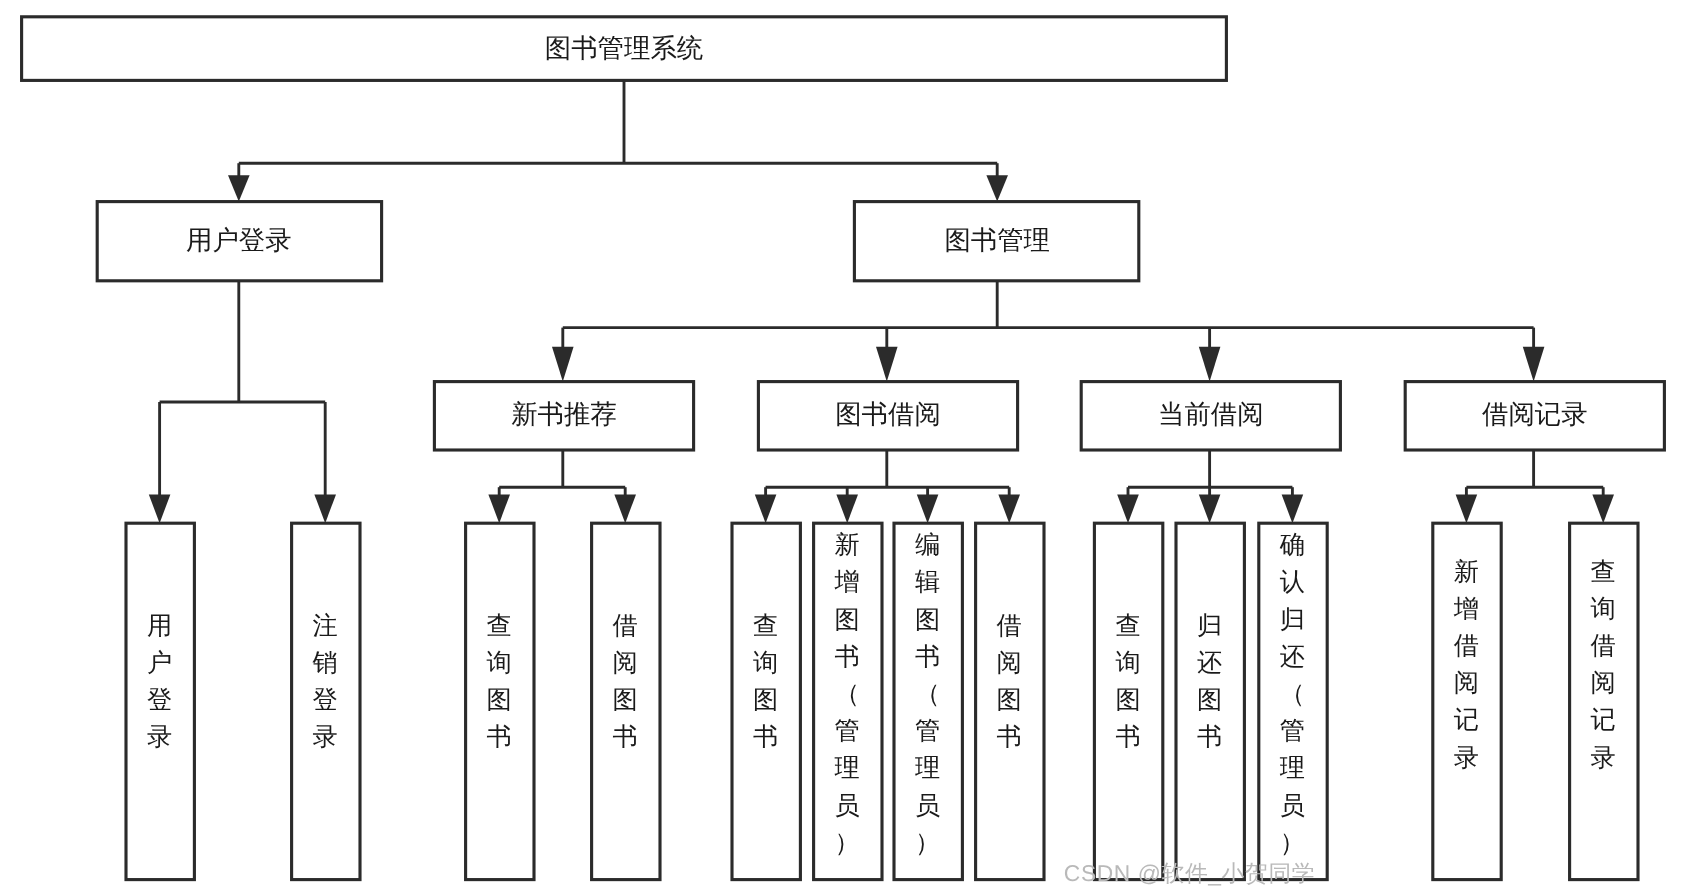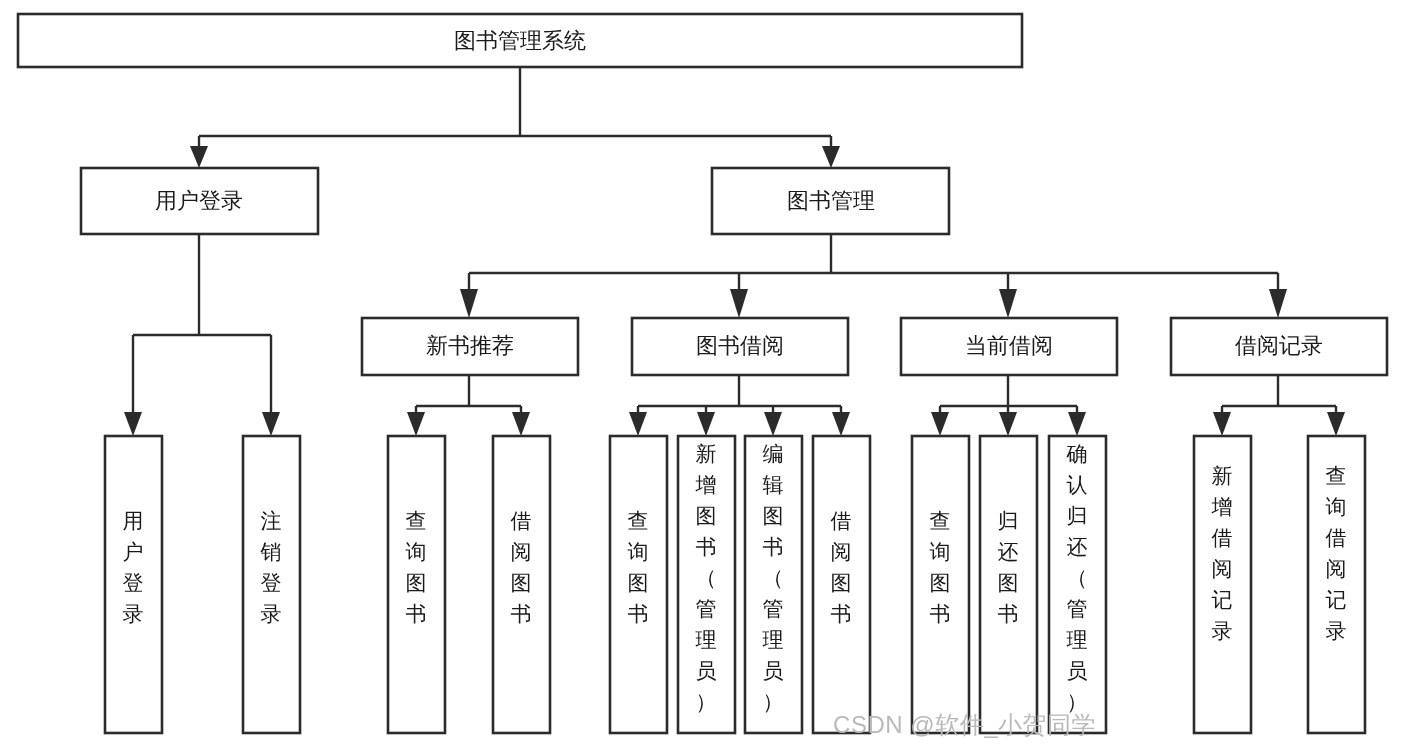--- a/index.html
+++ b/index.html
@@ -53,21 +53,21 @@
     font-family: "Liberation Sans", "DejaVu Sans", sans-serif;
     font-size: 21px;
     fill: #1a1a1a;
     text-anchor: middle;
   }
   .watermark {
     position: absolute;
     right: 16px;
     bottom: 6px;
     font-family: "Liberation Sans", "DejaVu Sans", sans-serif;
-    font-size: 24px;
+    font-size: 19px;
     color: #b9b9b9;
     white-space: nowrap;
     letter-spacing: 0.5px;
     pointer-events: none;
   }
 </style>
 </head>
 <body>
 
 <div id="diagram-root">

